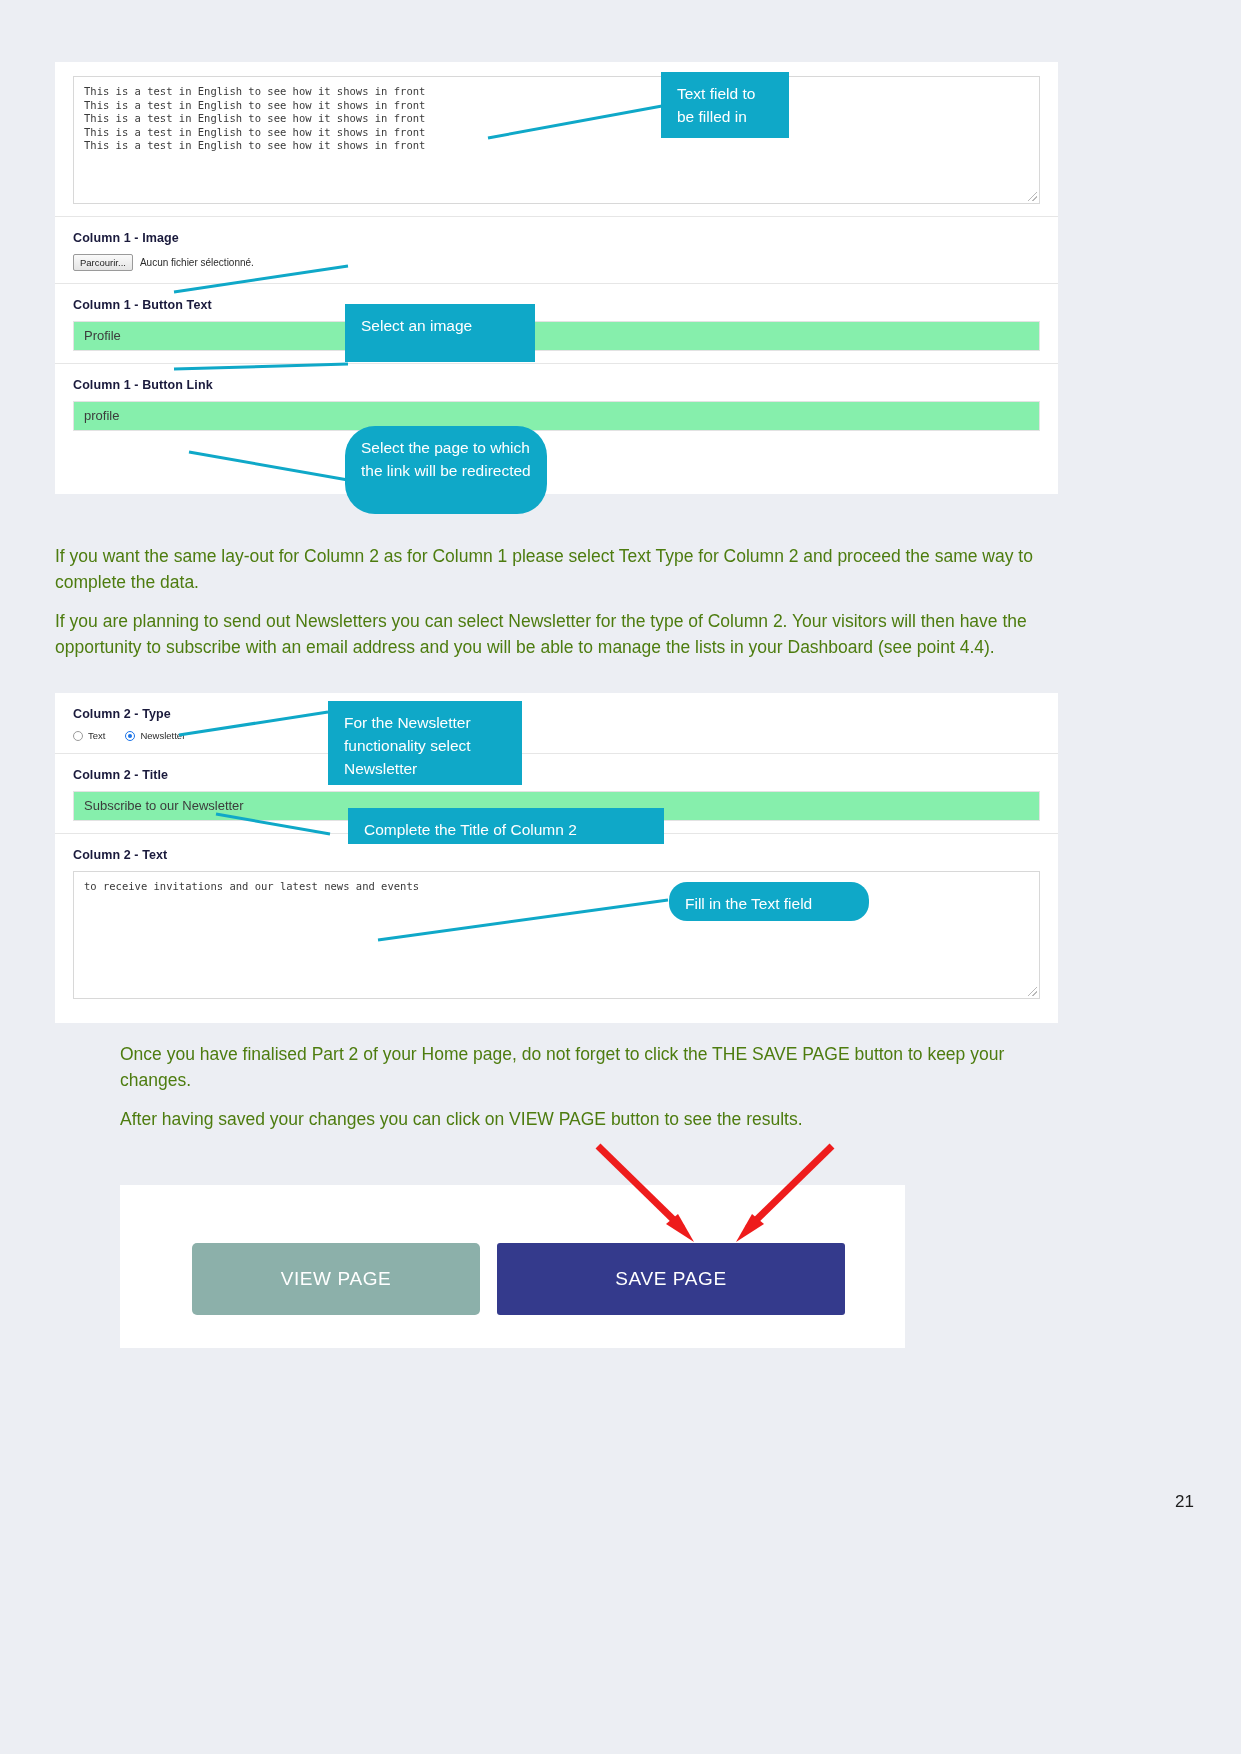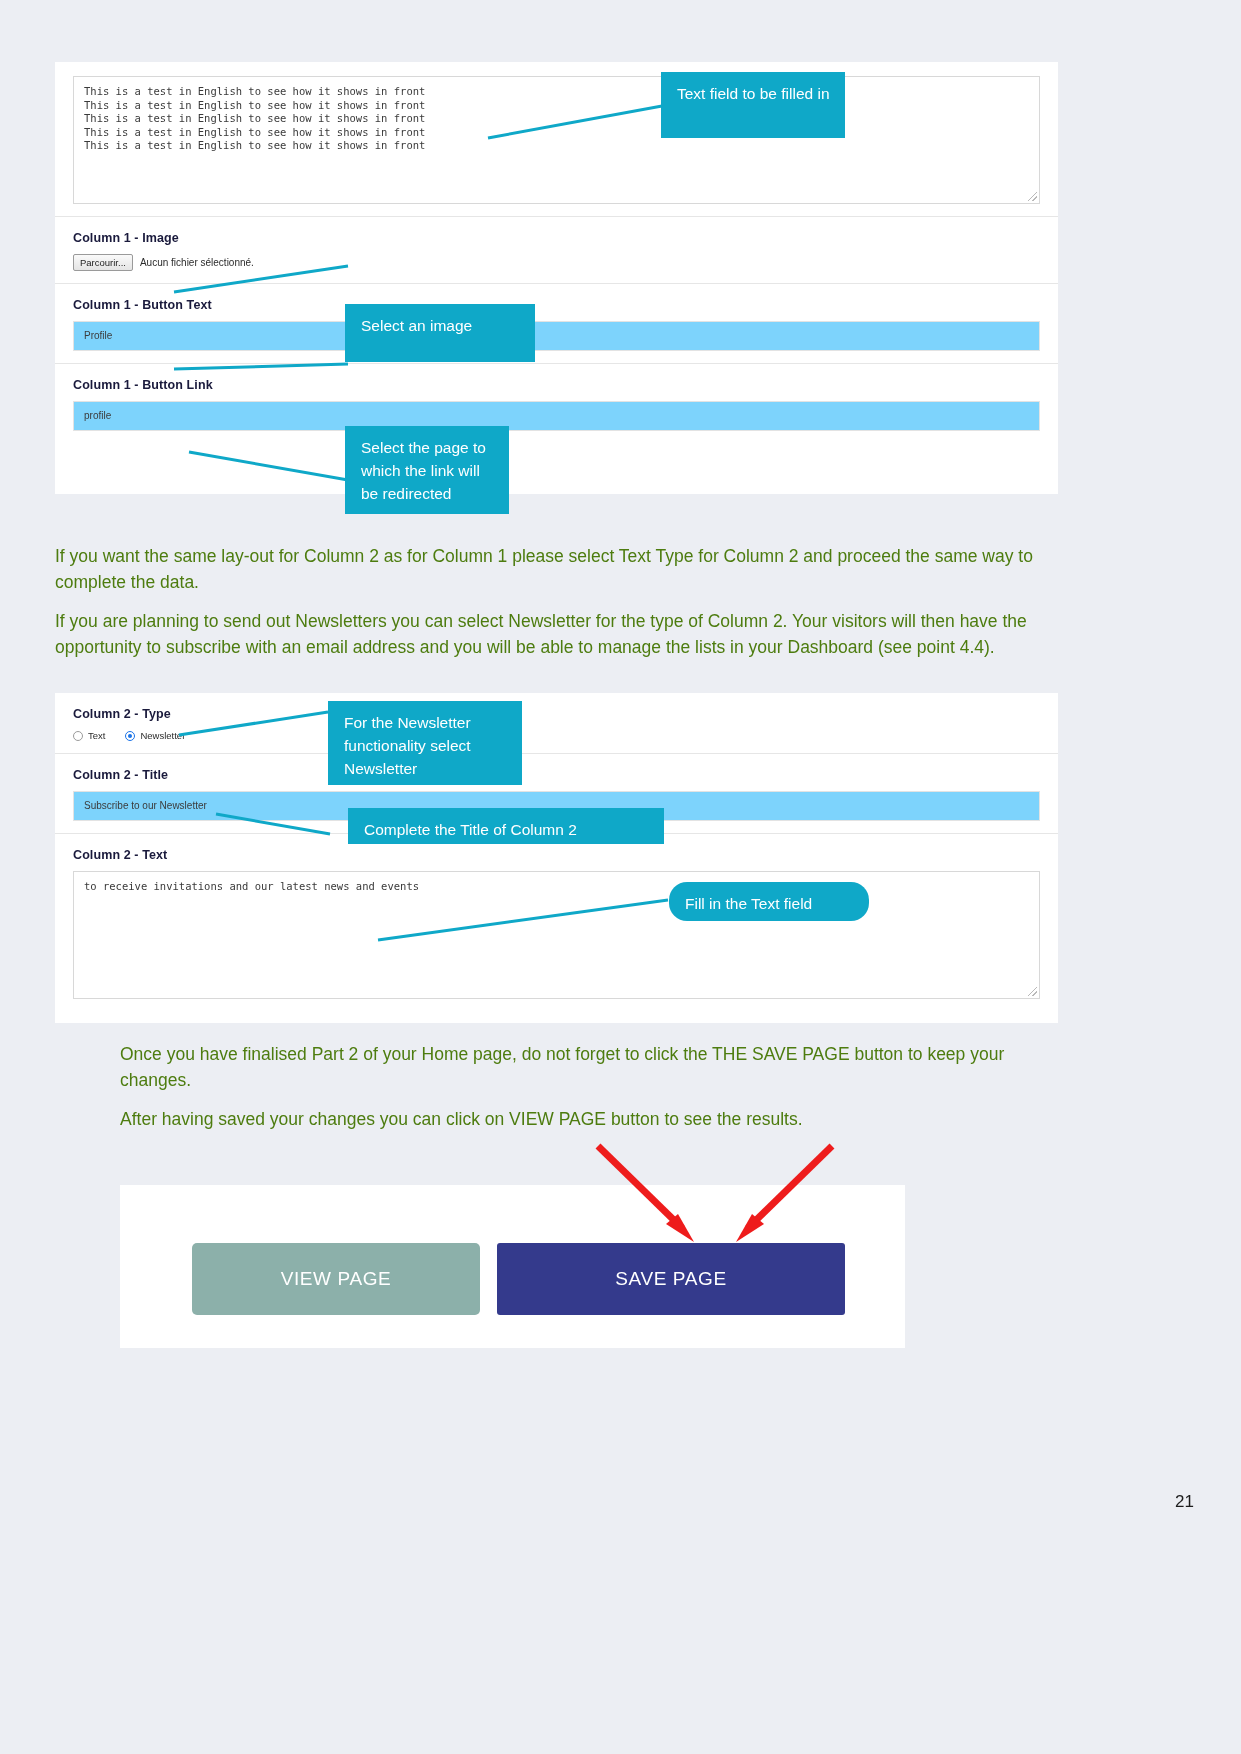--- a/index.html
+++ b/index.html
@@ -57,25 +57,25 @@
   .resize-grip {
     position: absolute;
     right: 2px; bottom: 2px;
     width: 9px; height: 9px;
     background:
       linear-gradient(135deg, transparent 0 45%, #b9b9b9 45% 55%, transparent 55% 100%),
       linear-gradient(135deg, transparent 0 70%, #b9b9b9 70% 80%, transparent 80% 100%);
   }
   .input-box {
     border: 1px solid #e3e3e3;
-    background: #7dd3fc;
+    background: #86efac;
     height: 30px;
     line-height: 28px;
     padding: 0 10px;
-    font-size: 10px;
+    font-size: 13px;
     color: #3c3c3c;
     font-family: "Liberation Sans", sans-serif;
   }
   .file-row { display: flex; align-items: center; gap: 7px; }
   .file-btn {
     border: 1px solid #9a9a9a;
     background: linear-gradient(#fafafa,#e4e4e4);
     border-radius: 2px;
     font-size: 9.5px;
     color: #1d1d1d;
@@ -108,24 +108,24 @@
   .callout {
     position: absolute;
     background: #0fa8c8;
     color: #ffffff;
     font-family: "Liberation Sans", sans-serif;
     font-size: 15.5px;
     line-height: 1.47;
     padding: 11px 14px 11px 16px;
     z-index: 5;
   }
-  #callout-text-field    { left: 661px; top: 72px;  width: 184px; height: 66px; }
+  #callout-text-field    { left: 661px; top: 72px;  width: 128px; height: 66px; }
   #callout-select-image  { left: 345px; top: 256px; width: 190px; height: 58px; margin-top: 48px; }
   #callout-button-text   { left: 345px; top: 330px; width: 190px; height: 80px; }
-  #callout-button-link   { left: 345px; top: 426px; width: 164px; height: 88px; }
+  #callout-button-link   { left: 345px; top: 426px; width: 202px; height: 88px; border-radius: 30px; }
   #callout-newsletter    { left: 328px; top: 701px; width: 194px; height: 84px; }
   #callout-title         { left: 348px; top: 808px; width: 316px; height: 36px; }
   #callout-text-field-2  { left: 669px; top: 882px; width: 200px; height: 39px; border-radius: 18px; }
 
   
   .leader { position: absolute; z-index: 4; }
 
   
   .body-text {
     position: absolute;

